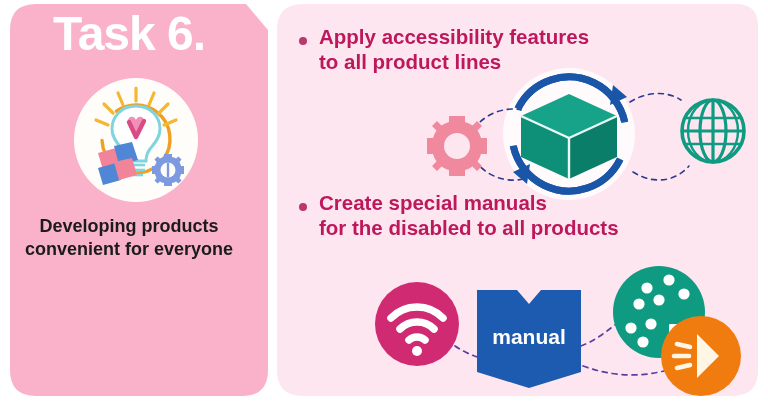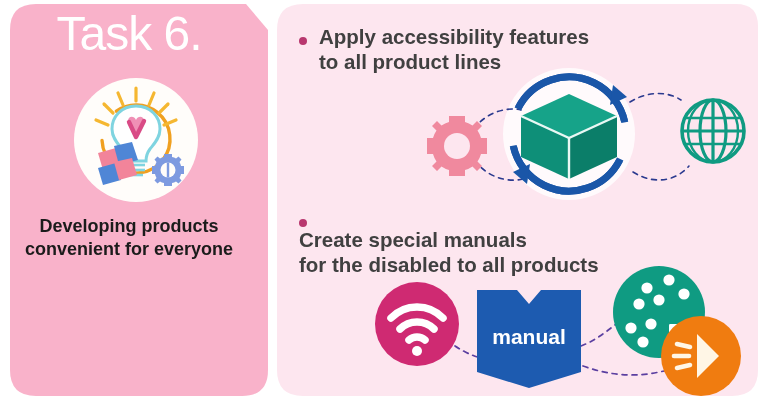--- a/index.html
+++ b/index.html
@@ -27,21 +27,21 @@
     height: 392px;
   }
   .task-title {
     position: absolute;
     left: 0;
     top: 10px;
     width: 258px;
     text-align: center;
     color: #ffffff;
     font-size: 48px;
-    font-weight: normal;
+    font-weight: bold;
     letter-spacing: -1px;
     line-height: 1;
   }
   .badge-circle {
     position: absolute;
     left: 72px;
     top: 76px;
     width: 128px;
     height: 128px;
   }
@@ -65,33 +65,33 @@
     width: 481px;
     height: 392px;
   }
 
   .bullet-block {
     position: absolute;
     display: flex;
     align-items: flex-start;
   }
   .bullet-block.first { left: 22px; top: 20px; }
-  .bullet-block.second { left: 22px; top: 202px; flex-direction: column; }
+  .bullet-block.second { left: 22px; top: 186px; }
 
   .bullet-dot {
     width: 8px;
     height: 8px;
     border-radius: 50%;
     background: #b8376e;
     margin-top: 13px;
     margin-right: 12px;
     flex: 0 0 auto;
   }
   .bullet-text {
-    color: #404040;
+    color: #be185d;
     font-size: 20.5px;
     font-weight: bold;
     line-height: 1.24;
     white-space: pre-line;
   }
 
   .art-top {
     position: absolute;
     left: 140px;
     top: 62px;

